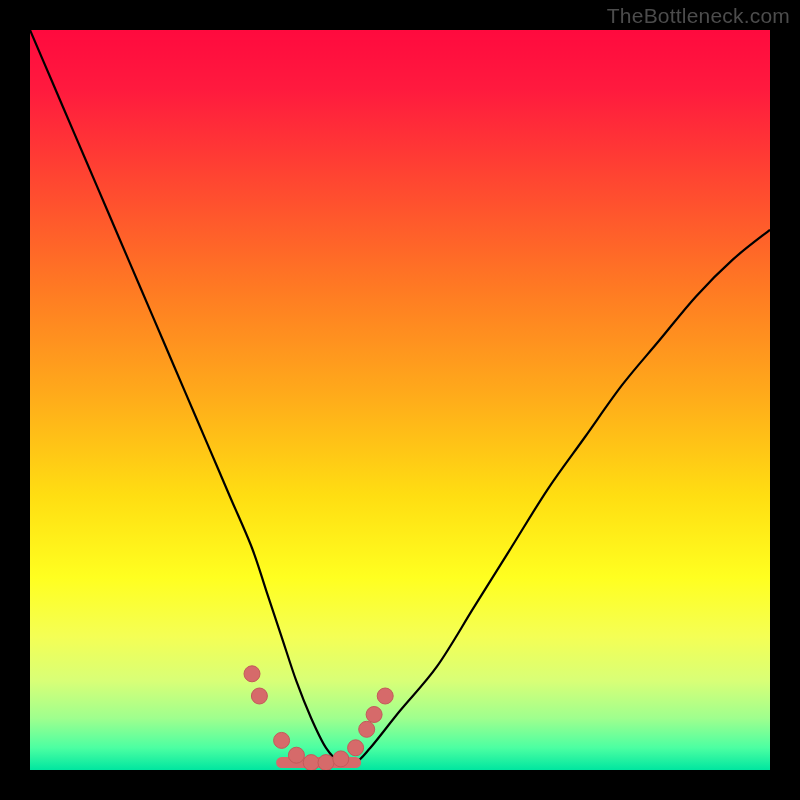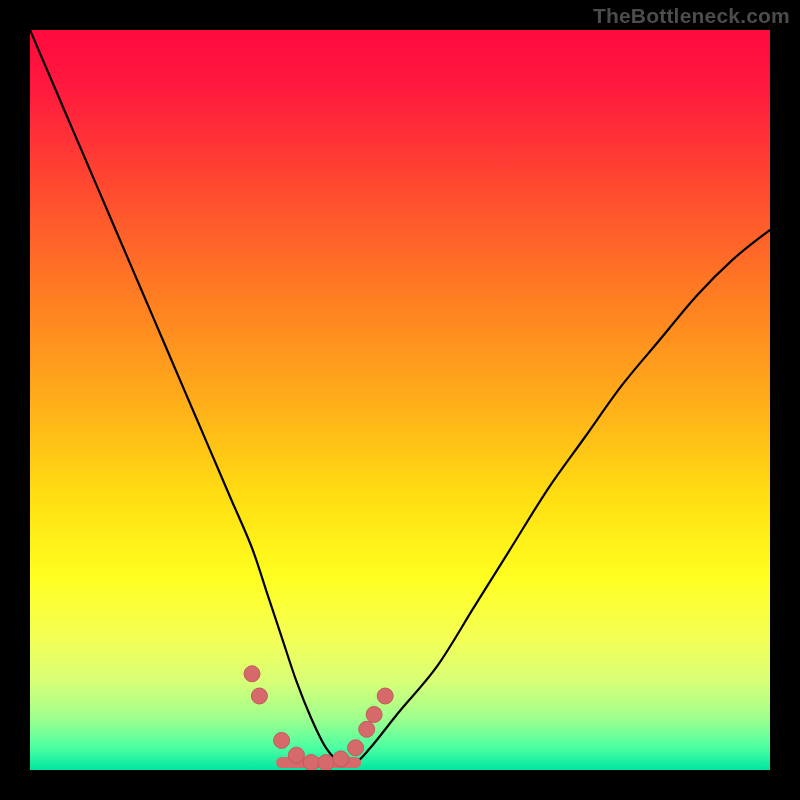--- a/index.html
+++ b/index.html
@@ -32,21 +32,21 @@
   #curve-svg {
     position: absolute;
     inset: 0;
   }
   #watermark {
     position: absolute;
     top: 4px;
     right: 10px;
     color: #4c4c4c;
     font-size: 21px;
-    font-weight: 700;
+    font-weight: 400;
     letter-spacing: 0.2px;
     user-select: none;
   }
 </style>
 </head>
 <body>
 
 <div id="stage">
 
   <div id="watermark">TheBottleneck.com</div>

